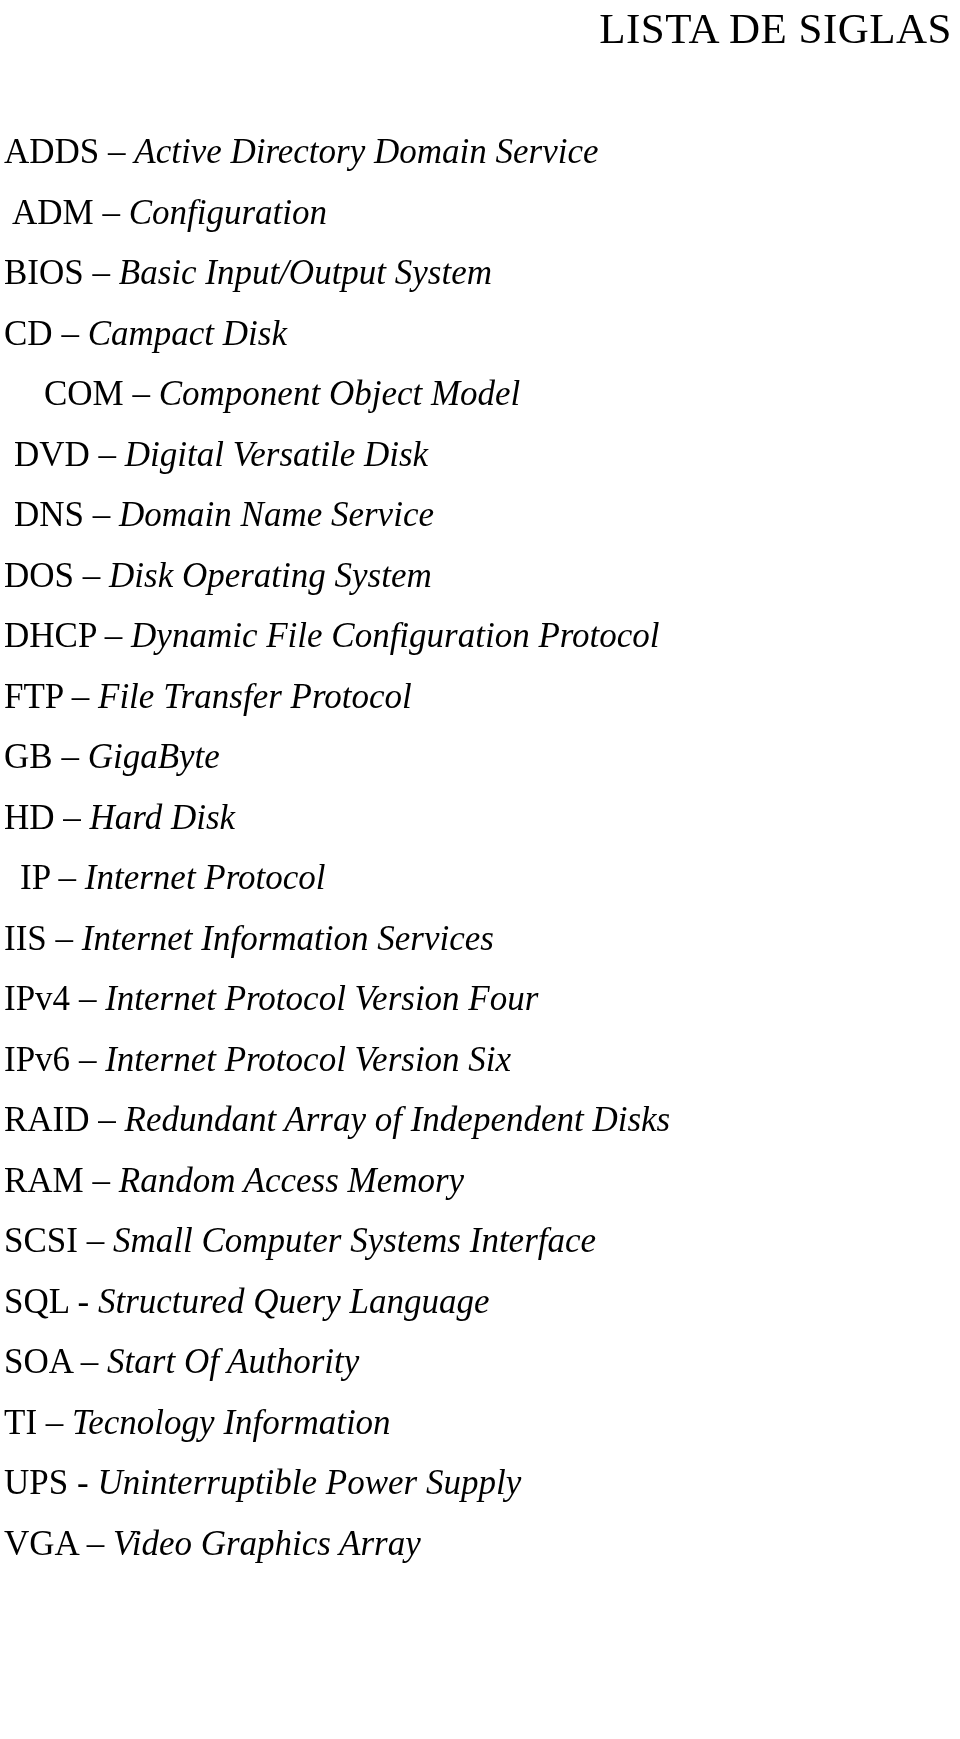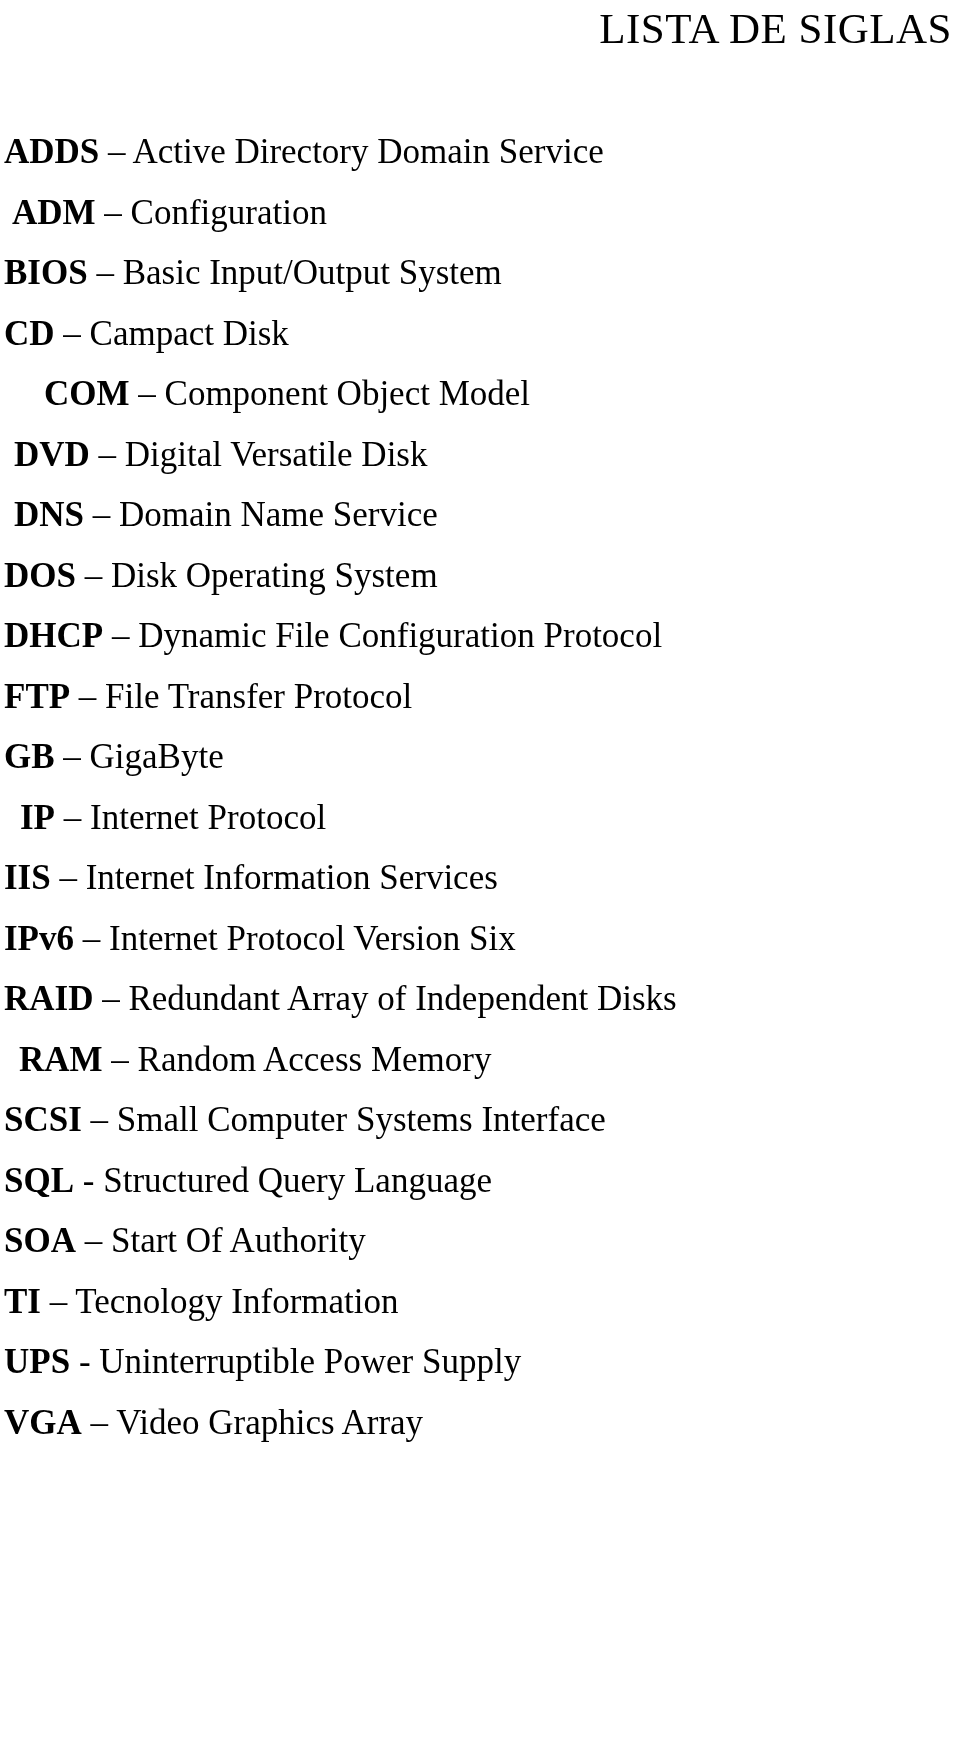--- a/index.html
+++ b/index.html
@@ -39,47 +39,48 @@
     right: 0;
     padding: 0 0 0 2px;
   }
   .entry {
     font-size: 35px;
     line-height: 60.5px;
     white-space: nowrap;
     font-family: "Liberation Serif", serif;
   }
   .abbr {
-    font-weight: bold;
+    font-weight: normal;
   }
   .sep {
     font-weight: normal;
   }
   .expansion {
     font-weight: normal;
+    font-style: italic;
   }
   
   .i0  { padding-left: 2px; }
   .i1  { padding-left: 10px; }
   .i2  { padding-left: 2px; }
   .i3  { padding-left: 2px; }
   .i4  { padding-left: 2px; margin-left: 40px; }
   .i5  { padding-left: 12px; }
   .i6  { padding-left: 12px; }
   .i7  { padding-left: 2px; }
   .i8  { padding-left: 2px; }
   .i9  { padding-left: 2px; }
   .i10 { padding-left: 2px; }
   .i11 { padding-left: 2px; }
   .i12 { padding-left: 2px; margin-left: 16px; }
   .i13 { padding-left: 2px; }
   .i14 { padding-left: 2px; }
   .i15 { padding-left: 2px; }
   .i16 { padding-left: 2px; }
-  .i17 { padding-left: 2px; margin-left: 15px; }
+  .i17 { padding-left: 2px; }
   .i18 { padding-left: 2px; }
   .i19 { padding-left: 2px; }
   .i20 { padding-left: 2px; }
   .i21 { padding-left: 2px; }
   .i22 { padding-left: 2px; }
   .i23 { padding-left: 2px; }
 </style>
 </head>
 <body>
 
@@ -148,33 +149,43 @@
       <span class="sep">–</span>
       <span class="expansion">File Transfer Protocol</span>
     </div>
 
     <div class="entry i10">
       <span class="abbr">GB</span>
       <span class="sep">–</span>
       <span class="expansion">GigaByte</span>
     </div>
 
+    <div class="entry i11">
+      <span class="abbr">HD</span>
+      <span class="sep">–</span>
+      <span class="expansion">Hard Disk</span>
+    </div>
 
     <div class="entry i12">
       <span class="abbr">IP</span>
       <span class="sep">–</span>
       <span class="expansion">Internet Protocol</span>
     </div>
 
     <div class="entry i13">
       <span class="abbr">IIS</span>
       <span class="sep">–</span>
       <span class="expansion">Internet Information Services</span>
     </div>
 
+    <div class="entry i14">
+      <span class="abbr">IPv4</span>
+      <span class="sep">–</span>
+      <span class="expansion">Internet Protocol Version Four</span>
+    </div>
 
     <div class="entry i15">
       <span class="abbr">IPv6</span>
       <span class="sep">–</span>
       <span class="expansion">Internet Protocol Version Six</span>
     </div>
 
     <div class="entry i16">
       <span class="abbr">RAID</span>
       <span class="sep">–</span>

